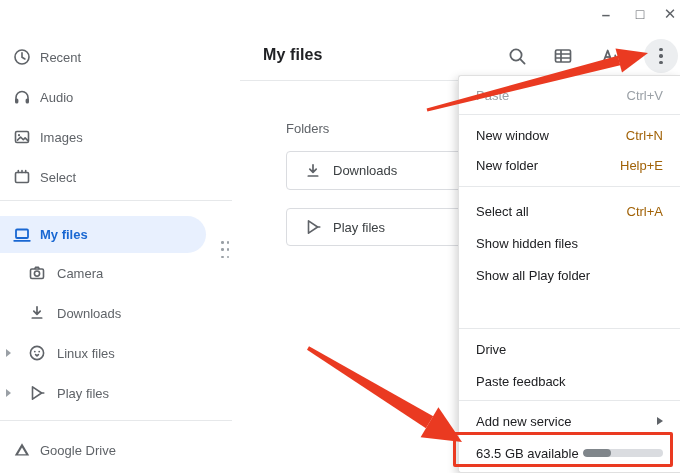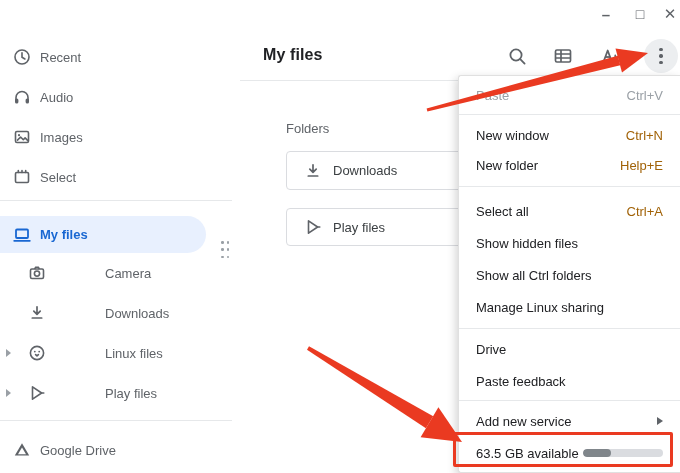--- a/index.html
+++ b/index.html
@@ -18,21 +18,21 @@
   .ctl-min{left:594px;font-weight:bold;}
   .ctl-max{left:628px;font-size:14px;}
   .ctl-close{left:658px;font-size:15px;}
 
   
   .srow{position:absolute;left:0;width:232px;height:40px;display:flex;align-items:center;
     color:var(--text-secondary);font-size:13px;}
   .srow .ic{position:absolute;left:12px;width:20px;height:20px;color:var(--icon-grey);}
   .srow .lbl{position:absolute;left:40px;white-space:nowrap;}
   .srow.sub .ic{left:27px;}
-  .srow.sub .lbl{left:57px;margin-left:48px;}
+  .srow.sub .lbl{left:57px;}
   .srow.active{width:206px;background:var(--highlight);border-radius:0 19px 19px 0;
     color:var(--accent);font-weight:bold;}
   .srow.active .ic{color:var(--accent);}
   .caret{position:absolute;left:6px;width:0;height:0;border-left:5px solid #9aa0a6;
     border-top:4px solid transparent;border-bottom:4px solid transparent;}
   .sdivider{position:absolute;left:0;width:232px;height:1px;background:var(--divider);}
 
   .splitter{position:absolute;left:221px;top:241px;width:11px;height:17px;
     display:flex;flex-wrap:wrap;gap:3px;align-content:space-between;}
   .splitter i{width:2.5px;height:2.5px;border-radius:50%;background:#9aa0a6;}
@@ -278,24 +278,21 @@
     <div class="mdivider" style="top:110px"></div>
 
     <div class="mrow" style="top:120px">
       <span>Select all</span>
       <span class="sc">Ctrl+A</span>
     </div>
     <div class="mrow" style="top:152px">
       <span>Show hidden files</span>
     </div>
     <div class="mrow" style="top:184px">
-      <span>Show all Ctrl folders</span>
-    </div>
-    <div class="mrow" style="top:216px">
-      <span>Manage Linux sharing</span>
+      <span>Show all Play folder</span>
     </div>
     <div class="mdivider" style="top:252px"></div>
 
     <div class="mrow" style="top:258px">
       <span>Drive</span>
     </div>
     <div class="mrow" style="top:290px">
       <span>Paste feedback</span>
     </div>
     <div class="mdivider" style="top:324px"></div>

